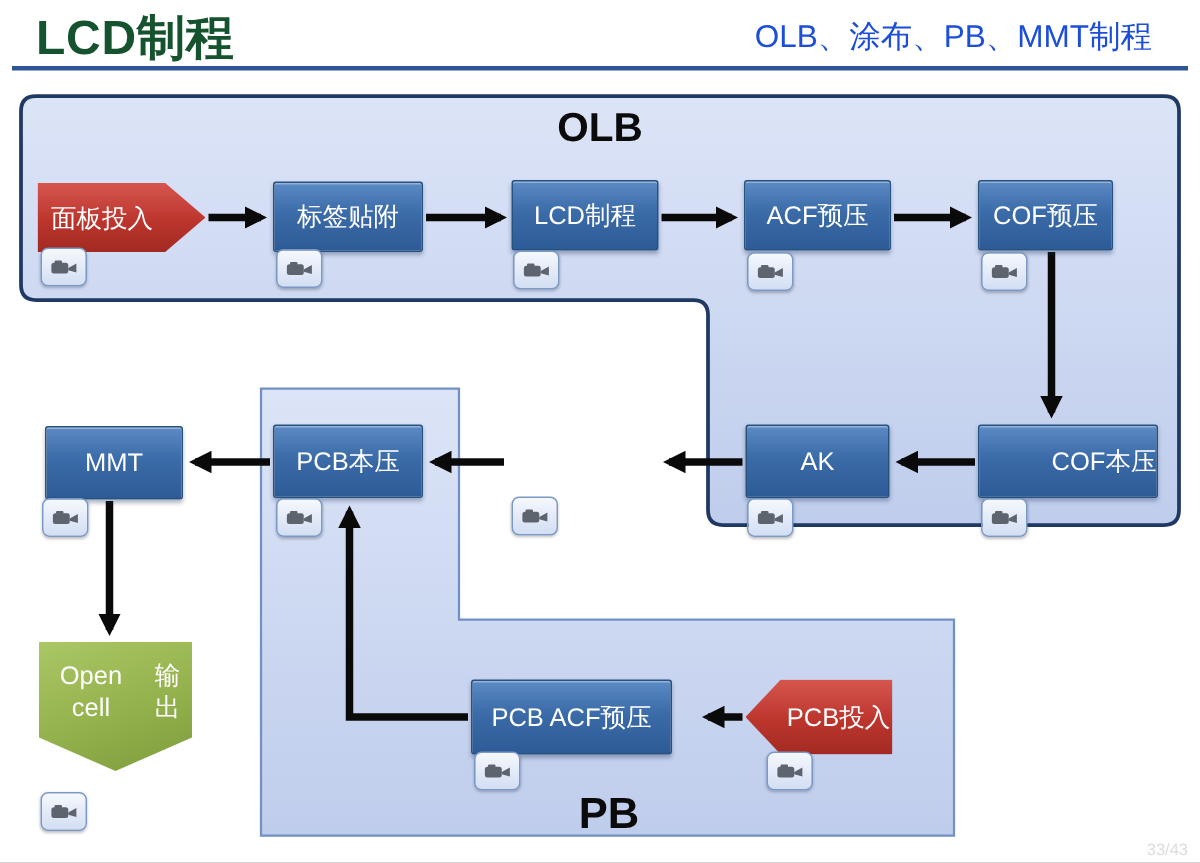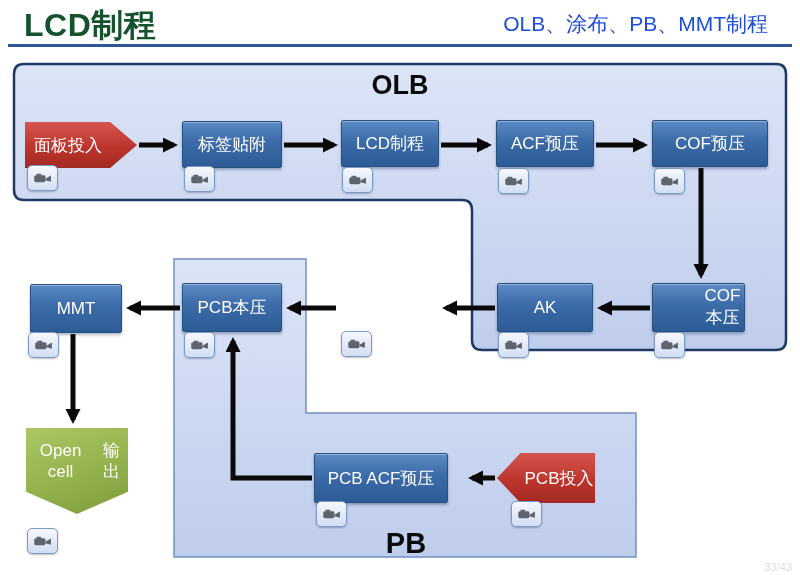--- a/index.html
+++ b/index.html
@@ -87,26 +87,26 @@
     <path d="M 312,478 L 233,478 L 233,341" fill="none" stroke="#0A0A0A" stroke-width="5" marker-end="url(#ah)"></path>
   </svg>
 
   <div class="group-label olb-label">OLB</div>
   <div class="group-label pb-label">PB</div>
 
   <div class="shape arrow-right" style="left:25px; top:122px; width:112px; height:46px;">面板投入</div>
   <div class="box" style="left:182px; top:121px; width:100px; height:47px;">标签贴附</div>
   <div class="box" style="left:341px; top:120px; width:98px; height:47px;">LCD制程</div>
   <div class="box" style="left:496px; top:120px; width:98px; height:47px;">ACF预压</div>
-  <div class="box" style="left:652px; top:120px; width:116px; height:47px;">COF预压</div>
+  <div class="box" style="left:652px; top:120px; width:90px; height:47px;">COF预压</div>
 
   <div class="box" style="left:30px; top:284px; width:92px; height:49px;">MMT</div>
   <div class="box" style="left:182px; top:283px; width:100px; height:49px;">PCB本压</div>
   <div class="box" style="left:497px; top:283px; width:96px; height:49px;">AK</div>
-  <div class="box" style="left:652px; top:283px; width:93px; height:49px;padding-left:48px;">COF本压</div>
+  <div class="box" style="left:652px; top:283px; width:120px; height:49px;padding-left:48px;">COF本压</div>
 
   <div class="box" style="left:314px; top:453px; width:134px; height:50px;">PCB ACF预压</div>
   <div class="shape arrow-left" style="left:497px; top:453px; width:98px; height:50px;">PCB投入</div>
 
   <div class="shape pentagon-down" style="left:26px; top:428px; width:102px; height:86px;">
     <span>Open cell</span>
     <span>输出</span>
   </div>
 
   <div id="cam-layer">

